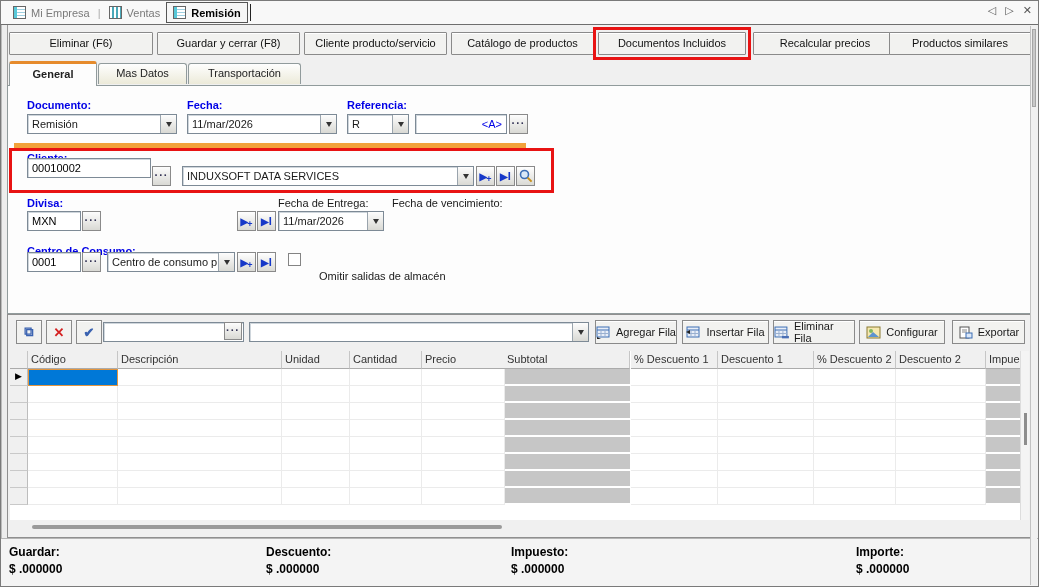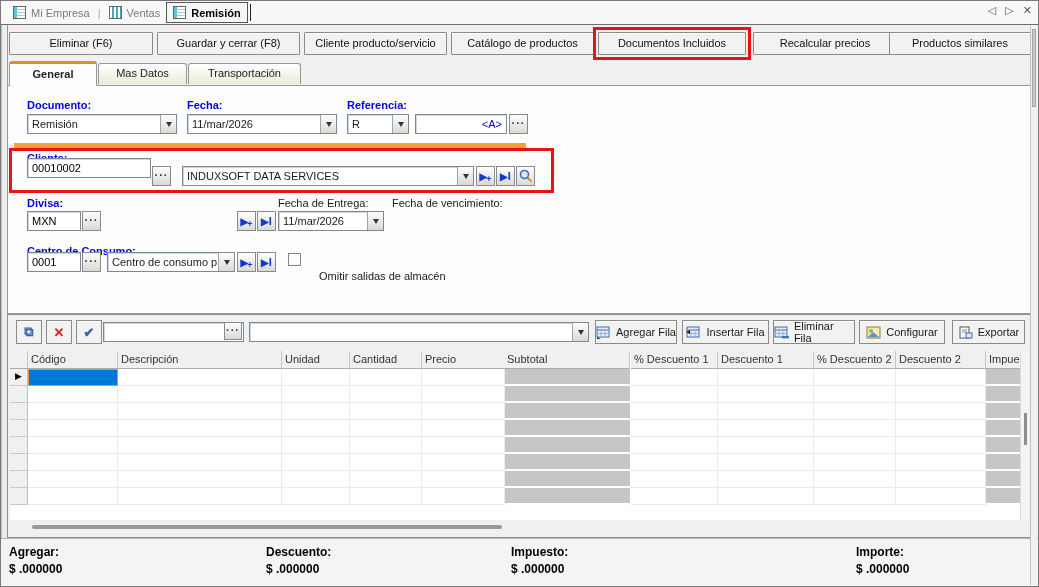--- a/index.html
+++ b/index.html
@@ -417,21 +417,21 @@
     <div class="vscroll">
         <div class="thumb"></div>
       </div>
     <div class="hscroll">
         <div class="thumb"></div>
       </div>
   </div>
 
   <div class="totals">
       <div id="totals-items">
-        <div class="tot-item" style="left: 8px;"><span>Agregar:</span><span class="tval">$ .000000</span></div>
+        <div class="tot-item" style="left: 8px;"><span>Guardar:</span><span class="tval">$ .000000</span></div>
         <div class="tot-item" style="left: 265px;"><span>Descuento:</span><span class="tval">$ .000000</span></div>
         <div class="tot-item" style="left: 510px;"><span>Impuesto:</span><span class="tval">$ .000000</span></div>
         <div class="tot-item" style="left: 855px;"><span>Importe:</span><span class="tval">$ .000000</span></div>
       </div>
     </div>
 
   <div class="win-vscroll">
       <div class="thumb"></div>
     </div>
 </div>

